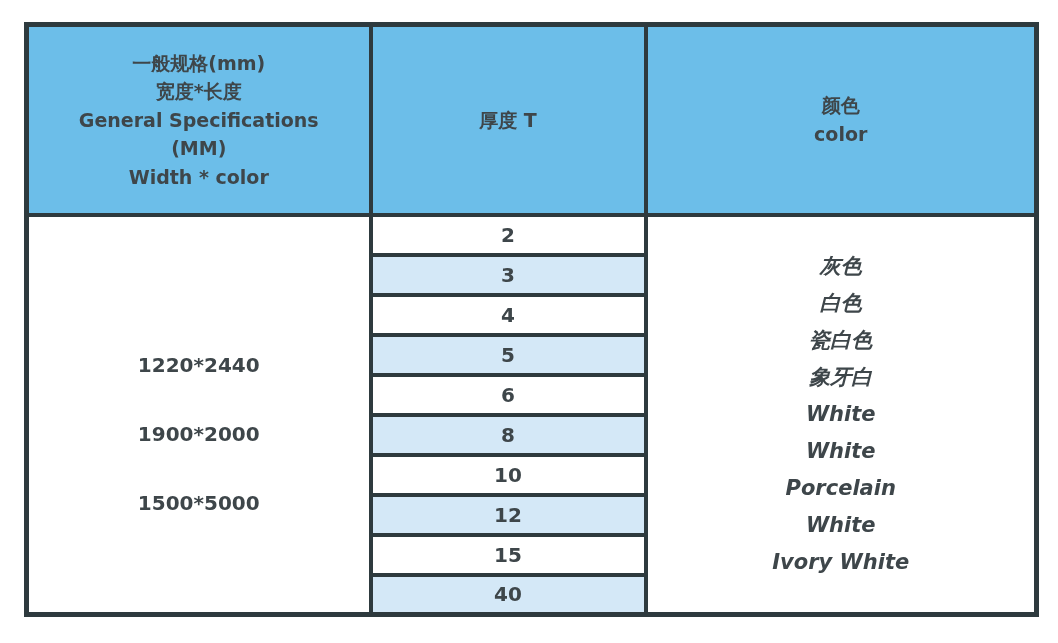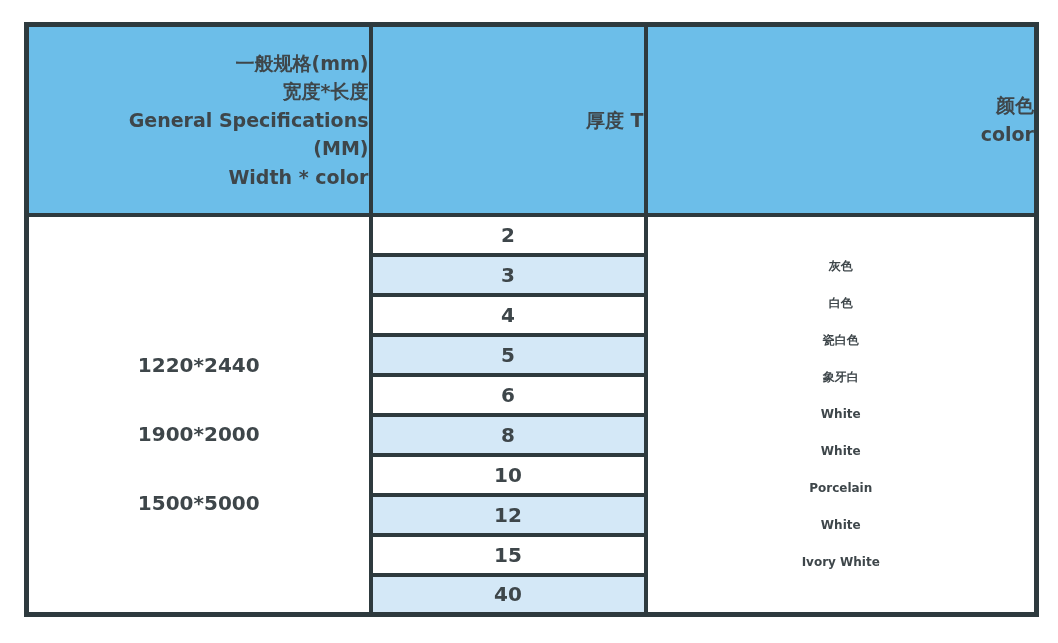--- a/index.html
+++ b/index.html
@@ -26,34 +26,33 @@
   table.spec-table { border: 5px solid var(--border, #2e3a3e); }
   .spec-table th, .spec-table td {
     border: 4px solid var(--border, #2e3a3e);
     vertical-align: middle;
     text-align: center;
   }
   .header-row th {
     background: var(--header_bg, #6cbee9);
     height: 190px;
     font-size: 19px;
-    text-align: right;
   }
   .header-cell .line { line-height: 28.5px; }
   .thickness-cell {
     height: 40px;
     font-size: 20px;
     background: var(--row_bg, #ffffff);
   }
   .thickness-cell.stripe { background: var(--stripe_bg, #d4e8f7); }
   .spec-cell, .color-cell {
     background: var(--row_bg, #ffffff);
   }
   .spec-cell .line { font-size: 20px; line-height: 29px; margin-top: 40px; }
-  .color-cell .line { font-size: 12px; line-height: 37px; }
+  .color-cell .line { font-size: 21px; line-height: 37px; font-style: italic; }
 </style>
 </head>
 <body>
 
 <div class="page">
   <table class="spec-table">
     <colgroup>
       <col style="width:344px">
       <col style="width:275px">
       <col style="width:391px">

